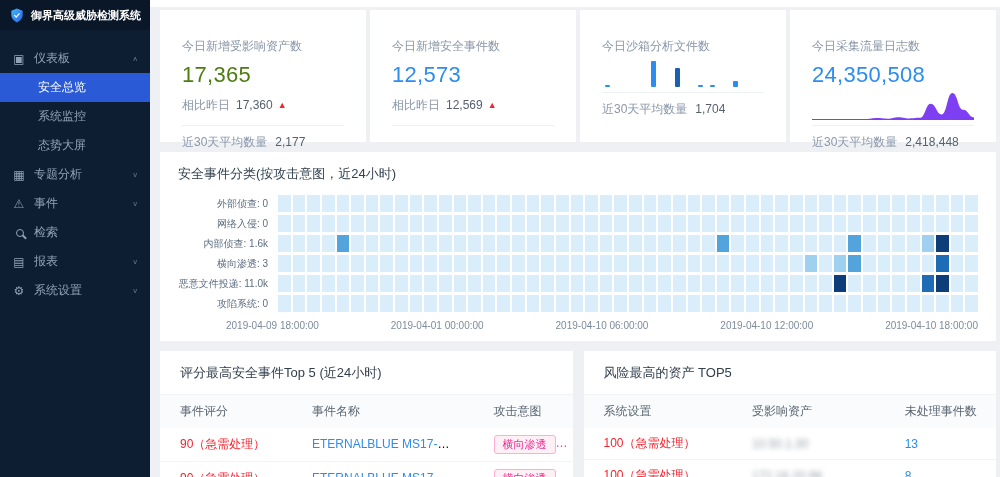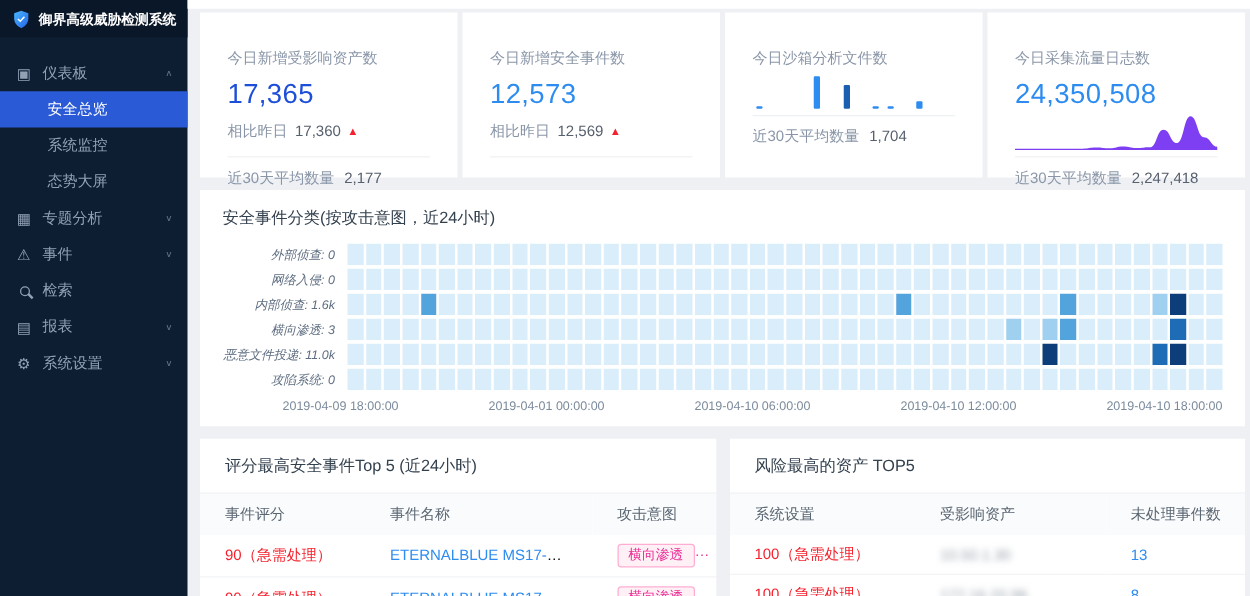--- a/index.html
+++ b/index.html
@@ -37,21 +37,21 @@
   .stat-avg .avg-val { color:#57606d; margin-left:8px; }
   .spark-bars { display:flex; align-items:flex-end; justify-content:space-between; height:30px; flex:1; padding:0 2px; }
   .sbar-slot { width:6px; display:flex; align-items:flex-end; justify-content:center; height:100%; }
   .sbar { width:5px; border-radius:1px; }
   .spark-area { flex:1; height:30px; }
 
   
   .card { background:#fff; }
   .hm-card { margin:10px 4px 0 10px; padding:13px 18px 8px; }
   .card-title { font-size:13px; color:#33404e; }
-  .hm-rows { margin-top:12px;font-style:italic; }
+  .hm-rows { margin-top:12px; }
   .hm-row { display:flex; align-items:center; margin-bottom:3px; }
   .hm-label { width:100px; flex:none; text-align:right; padding-right:10px; font-size:10px; color:#5d6d80; white-space:nowrap; }
   .hm-grid { flex:1; display:grid; grid-template-columns:repeat(48,1fr); gap:2px; }
   .hm-cell { height:17px; }
   .hm-x { display:flex; justify-content:space-between; margin:8px 0 2px 48px; font-size:10px; color:#7c8b9c; }
 
   
   .bottom { display:flex; gap:11px; margin:10px 4px 0 10px; flex:1; min-height:0; }
   .table-card { flex:1; min-width:0; overflow:hidden; }
   .table-card .card-title { padding:13px 20px 12px; border-bottom:1px solid #f0f2f4; }
@@ -126,21 +126,21 @@
         </div>
       </nav>
   </aside>
 
   <main class="main">
     <div class="topbar"></div>
 
     <section class="stats" id="stats">
         <div class="stat-card">
           <div class="stat-title">今日新增受影响资产数</div>
-          <div class="stat-value" style="color: #1d4ed8;">17,365</div>
+          <div class="stat-value" style="color: #4d7c0f;">17,365</div>
           <div class="stat-slot">
             <span>相比昨日</span>
             <span class="cmp-val">17,360</span>
             <span class="tri-up">▲</span>
           </div>
           <div class="stat-divider"></div>
           <div class="stat-avg"><span>近30天平均数量</span><span class="avg-val">2,177</span></div>
         </div>
         <div class="stat-card">
           <div class="stat-title">今日新增安全事件数</div>
@@ -189,21 +189,21 @@
         </div>
         <div class="stat-card">
           <div class="stat-title">今日采集流量日志数</div>
           <div class="stat-value" style="color: rgb(45, 140, 240);">24,350,508</div>
           <div class="stat-slot">
             <svg viewBox="0 0 100 30" preserveAspectRatio="none" class="spark-area">
               <path d="M0,30 L0,29 C3.3333333333333335,29 3.3333333333333335,29 6.666666666666667,29 C10,29 10,29 13.333333333333334,29 C16.666666666666668,29 16.666666666666668,29 20,29 C23.333333333333336,29 23.333333333333336,29 26.666666666666668,29 C30,29 30,29 33.333333333333336,29 C36.66666666666667,29 36.66666666666667,28.08235294117647 40,28.08235294117647 C43.333333333333336,28.08235294117647 43.333333333333336,28.694117647058825 46.66666666666667,28.694117647058825 C50,28.694117647058825 50,27.16470588235294 53.333333333333336,27.16470588235294 C56.66666666666667,27.16470588235294 56.66666666666667,28.388235294117646 60,28.388235294117646 C63.333333333333336,28.388235294117646 63.333333333333336,27.776470588235295 66.66666666666667,27.776470588235295 C70,27.776470588235295 70,13.705882352941176 73.33333333333334,13.705882352941176 C76.66666666666667,13.705882352941176 76.66666666666667,24.41176470588235 80,24.41176470588235 C83.33333333333334,24.41176470588235 83.33333333333334,3 86.66666666666667,3 C90,3 90,19.823529411764703 93.33333333333334,19.823529411764703 C96.66666666666667,19.823529411764703 96.66666666666667,27.470588235294116 100,27.470588235294116 L100,30 Z" fill="#7e3ff2"></path>
             </svg>
           </div>
           <div class="stat-divider"></div>
-          <div class="stat-avg"><span>近30天平均数量</span><span class="avg-val">2,247,418</span></div>
+          <div class="stat-avg"><span>近30天平均数量</span><span class="avg-val">2,418,448</span></div>
         </div>
       </section>
 
     <section class="card hm-card">
       <div class="card-title">安全事件分类(按攻击意图，近24小时)</div>
       <div class="hm-rows" id="hm">
           <div class="hm-row">
             <div class="hm-label">外部侦查: 0</div>
             <div class="hm-grid">
               <div class="hm-cell" style="background: rgb(217, 237, 250);"></div>

